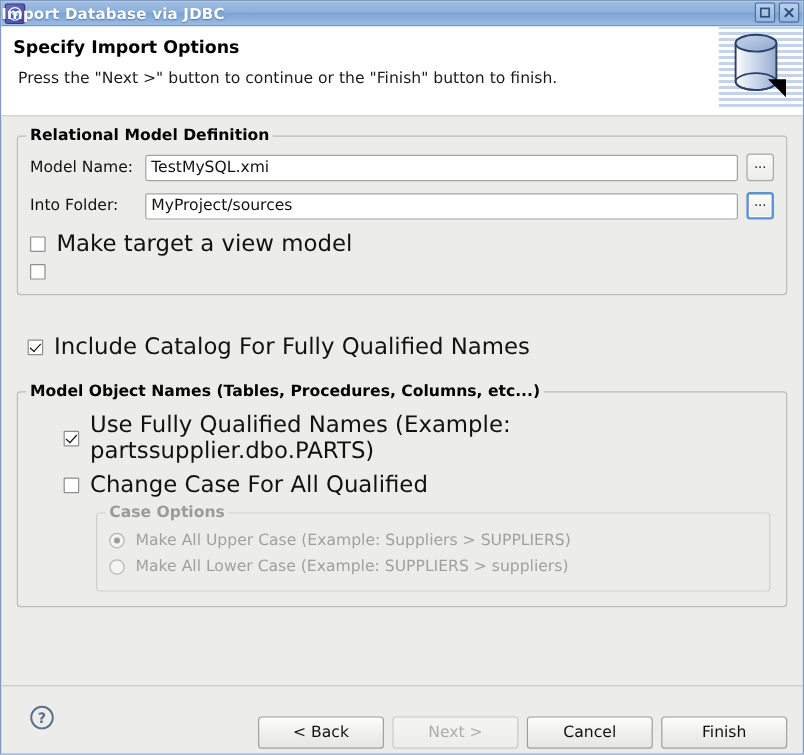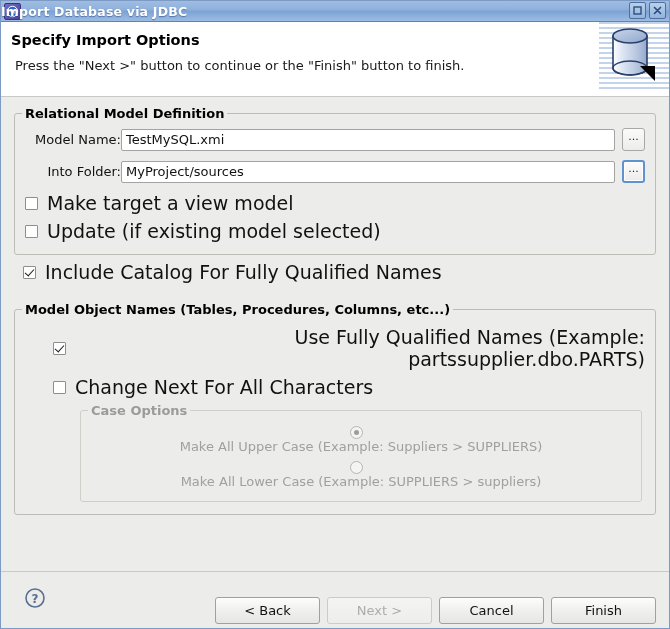--- a/index.html
+++ b/index.html
@@ -127,21 +127,20 @@
     box-sizing: border-box;
   }
 
   .group {
     position: relative;
     border: 1px solid #bdbdb8;
     border-radius: 3px;
     margin-top: 16px;
     padding: 14px 10px 12px 10px;
     box-sizing: border-box;
-    text-align: right;
   }
   .group > .group-title {
     position: absolute;
     top: -8px;
     left: 7px;
     background: #ececeb;
     padding: 0 3px;
     font-size: 13px;
     font-weight: bold;
     color: #000000;
@@ -226,21 +225,20 @@
     border: solid #1a1a1a;
     border-width: 0 1.6px 1.6px 0;
     transform: rotate(42deg);
   }
   .radio-row {
     display: flex;
     align-items: center;
     margin-top: 7px;
     font-size: 13px;
     color: #a0a09d;
-    flex-direction: column;
   }
   .rb {
     width: 13px;
     height: 13px;
     flex: 0 0 13px;
     border: 1px solid #b5b5b1;
     background: #f4f4f2;
     border-radius: 50%;
     margin-right: 9px;
     position: relative;
@@ -251,21 +249,21 @@
     position: absolute;
     left: 3px;
     top: 3px;
     width: 5px;
     height: 5px;
     border-radius: 50%;
     background: #9d9d9a;
   }
 
   .standalone-check {
-    margin-top: 6px;
+    margin-top: 32px;
     margin-bottom: 2px;
     padding-left: 9px;
   }
 
   .inner-group {
     margin-top: 12px;
     margin-left: 27px;
     margin-right: 3px;
   }
 
@@ -382,40 +380,39 @@
         <div class="browse-btn focused">...</div>
       </div>
 
       <div class="check-row">
         <span class="cb"></span>
         <span>Make target a view model</span>
       </div>
 
       <div class="check-row">
         <span class="cb"></span>
-        <span>Update (if existing model selected)</span>
       </div>
     </div>
 
     <div class="check-row standalone-check">
       <span class="cb checked"></span>
       <span>Include Catalog For Fully Qualified Names</span>
     </div>
 
     <div class="group" style="margin-top:26px;padding-left:38px;">
       <div class="group-title">Model Object Names (Tables, Procedures, Columns, etc...)</div>
 
       <div class="check-row" style="margin-top:2px;">
         <span class="cb checked"></span>
         <span>Use Fully Qualified Names  (Example: partssupplier.dbo.PARTS)</span>
       </div>
 
       <div class="check-row">
         <span class="cb"></span>
-        <span>Change Next For All Characters</span>
+        <span>Change Case For All Qualified</span>
       </div>
 
       <div class="group disabled inner-group">
         <div class="group-title">Case Options</div>
 
         <div class="radio-row" style="margin-top:1px;">
           <span class="rb selected"></span>
           <span>Make All Upper Case  (Example: Suppliers &gt; SUPPLIERS)</span>
         </div>
 

